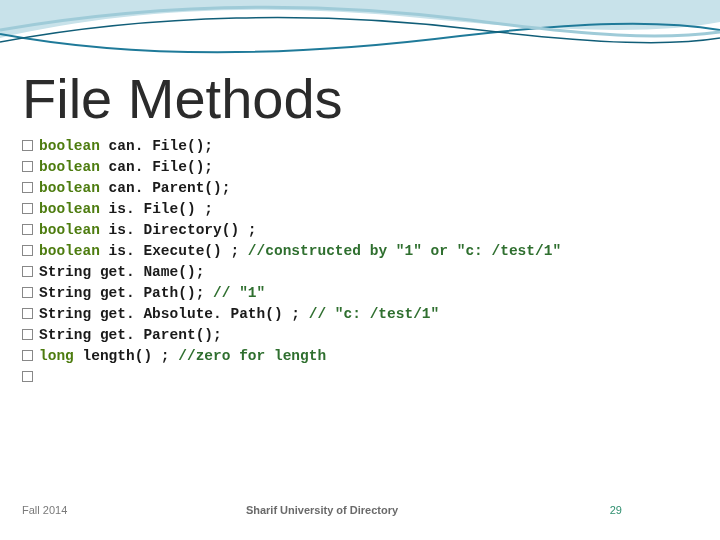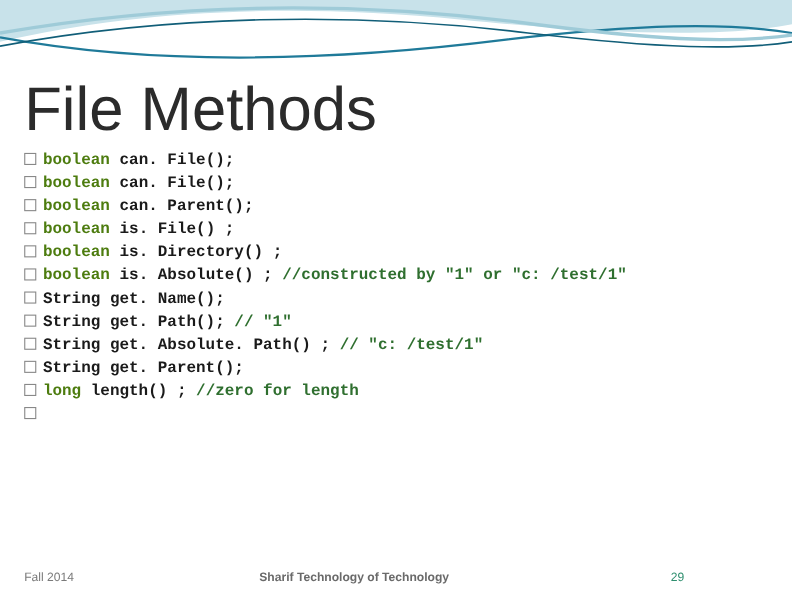--- a/index.html
+++ b/index.html
@@ -47,21 +47,21 @@
     height: 11px;
     border: 1.5px solid #888;
     margin-right: 6px;
     vertical-align: -1px;
     background: #fff;
   }
   .kw { color: #4d7c0f; }
   .cm { color: #2f6f2f; }
   .footer {
     position: absolute;
-    bottom: 9px;
+    bottom: 24px;
     left: 0;
     width: 644px;
     display: flex;
     align-items: center;
     font-size: 11px;
     color: #7a7a7a;
   }
   .footer .sem { margin-left: 22px; }
   .footer .uni {
     position: absolute;
@@ -87,26 +87,26 @@
 </svg>
 
 <div class="title">File Methods</div>
 
 <div class="code-list" id="code-list">
     <div class="code-line"><span class="bullet"></span><span class="kw">boolean</span><span> can. File();</span></div>
     <div class="code-line"><span class="bullet"></span><span class="kw">boolean</span><span> can. File();</span></div>
     <div class="code-line"><span class="bullet"></span><span class="kw">boolean</span><span> can. Parent();</span></div>
     <div class="code-line"><span class="bullet"></span><span class="kw">boolean</span><span> is. File() ;</span></div>
     <div class="code-line"><span class="bullet"></span><span class="kw">boolean</span><span> is. Directory() ;</span></div>
-    <div class="code-line"><span class="bullet"></span><span class="kw">boolean</span><span> is. Absolute() ; </span><span class="cm">//constructed by "1" or "c: /test/1"</span></div>
+    <div class="code-line"><span class="bullet"></span><span class="kw">boolean</span><span> is. Execute() ; </span><span class="cm">//constructed by "1" or "c: /test/1"</span></div>
     <div class="code-line"><span class="bullet"></span><span>String get. Name();</span></div>
     <div class="code-line"><span class="bullet"></span><span>String get. Path(); </span><span class="cm">// "1"</span></div>
     <div class="code-line"><span class="bullet"></span><span>String get. Absolute. Path() ; </span><span class="cm">// "c: /test/1"</span></div>
     <div class="code-line"><span class="bullet"></span><span>String get. Parent();</span></div>
     <div class="code-line"><span class="bullet"></span><span class="kw">long</span><span> length() ; </span><span class="cm">//zero for length</span></div>
     <div class="code-line"><span class="bullet"></span></div>
   </div>
 
 <div class="footer">
   <span class="sem">Fall 2014</span>
-  <span class="uni">Sharif Technology of Technology</span>
+  <span class="uni">Sharif University of Directory</span>
   <span class="pg">29</span>
 </div>
 
 </body></html>

